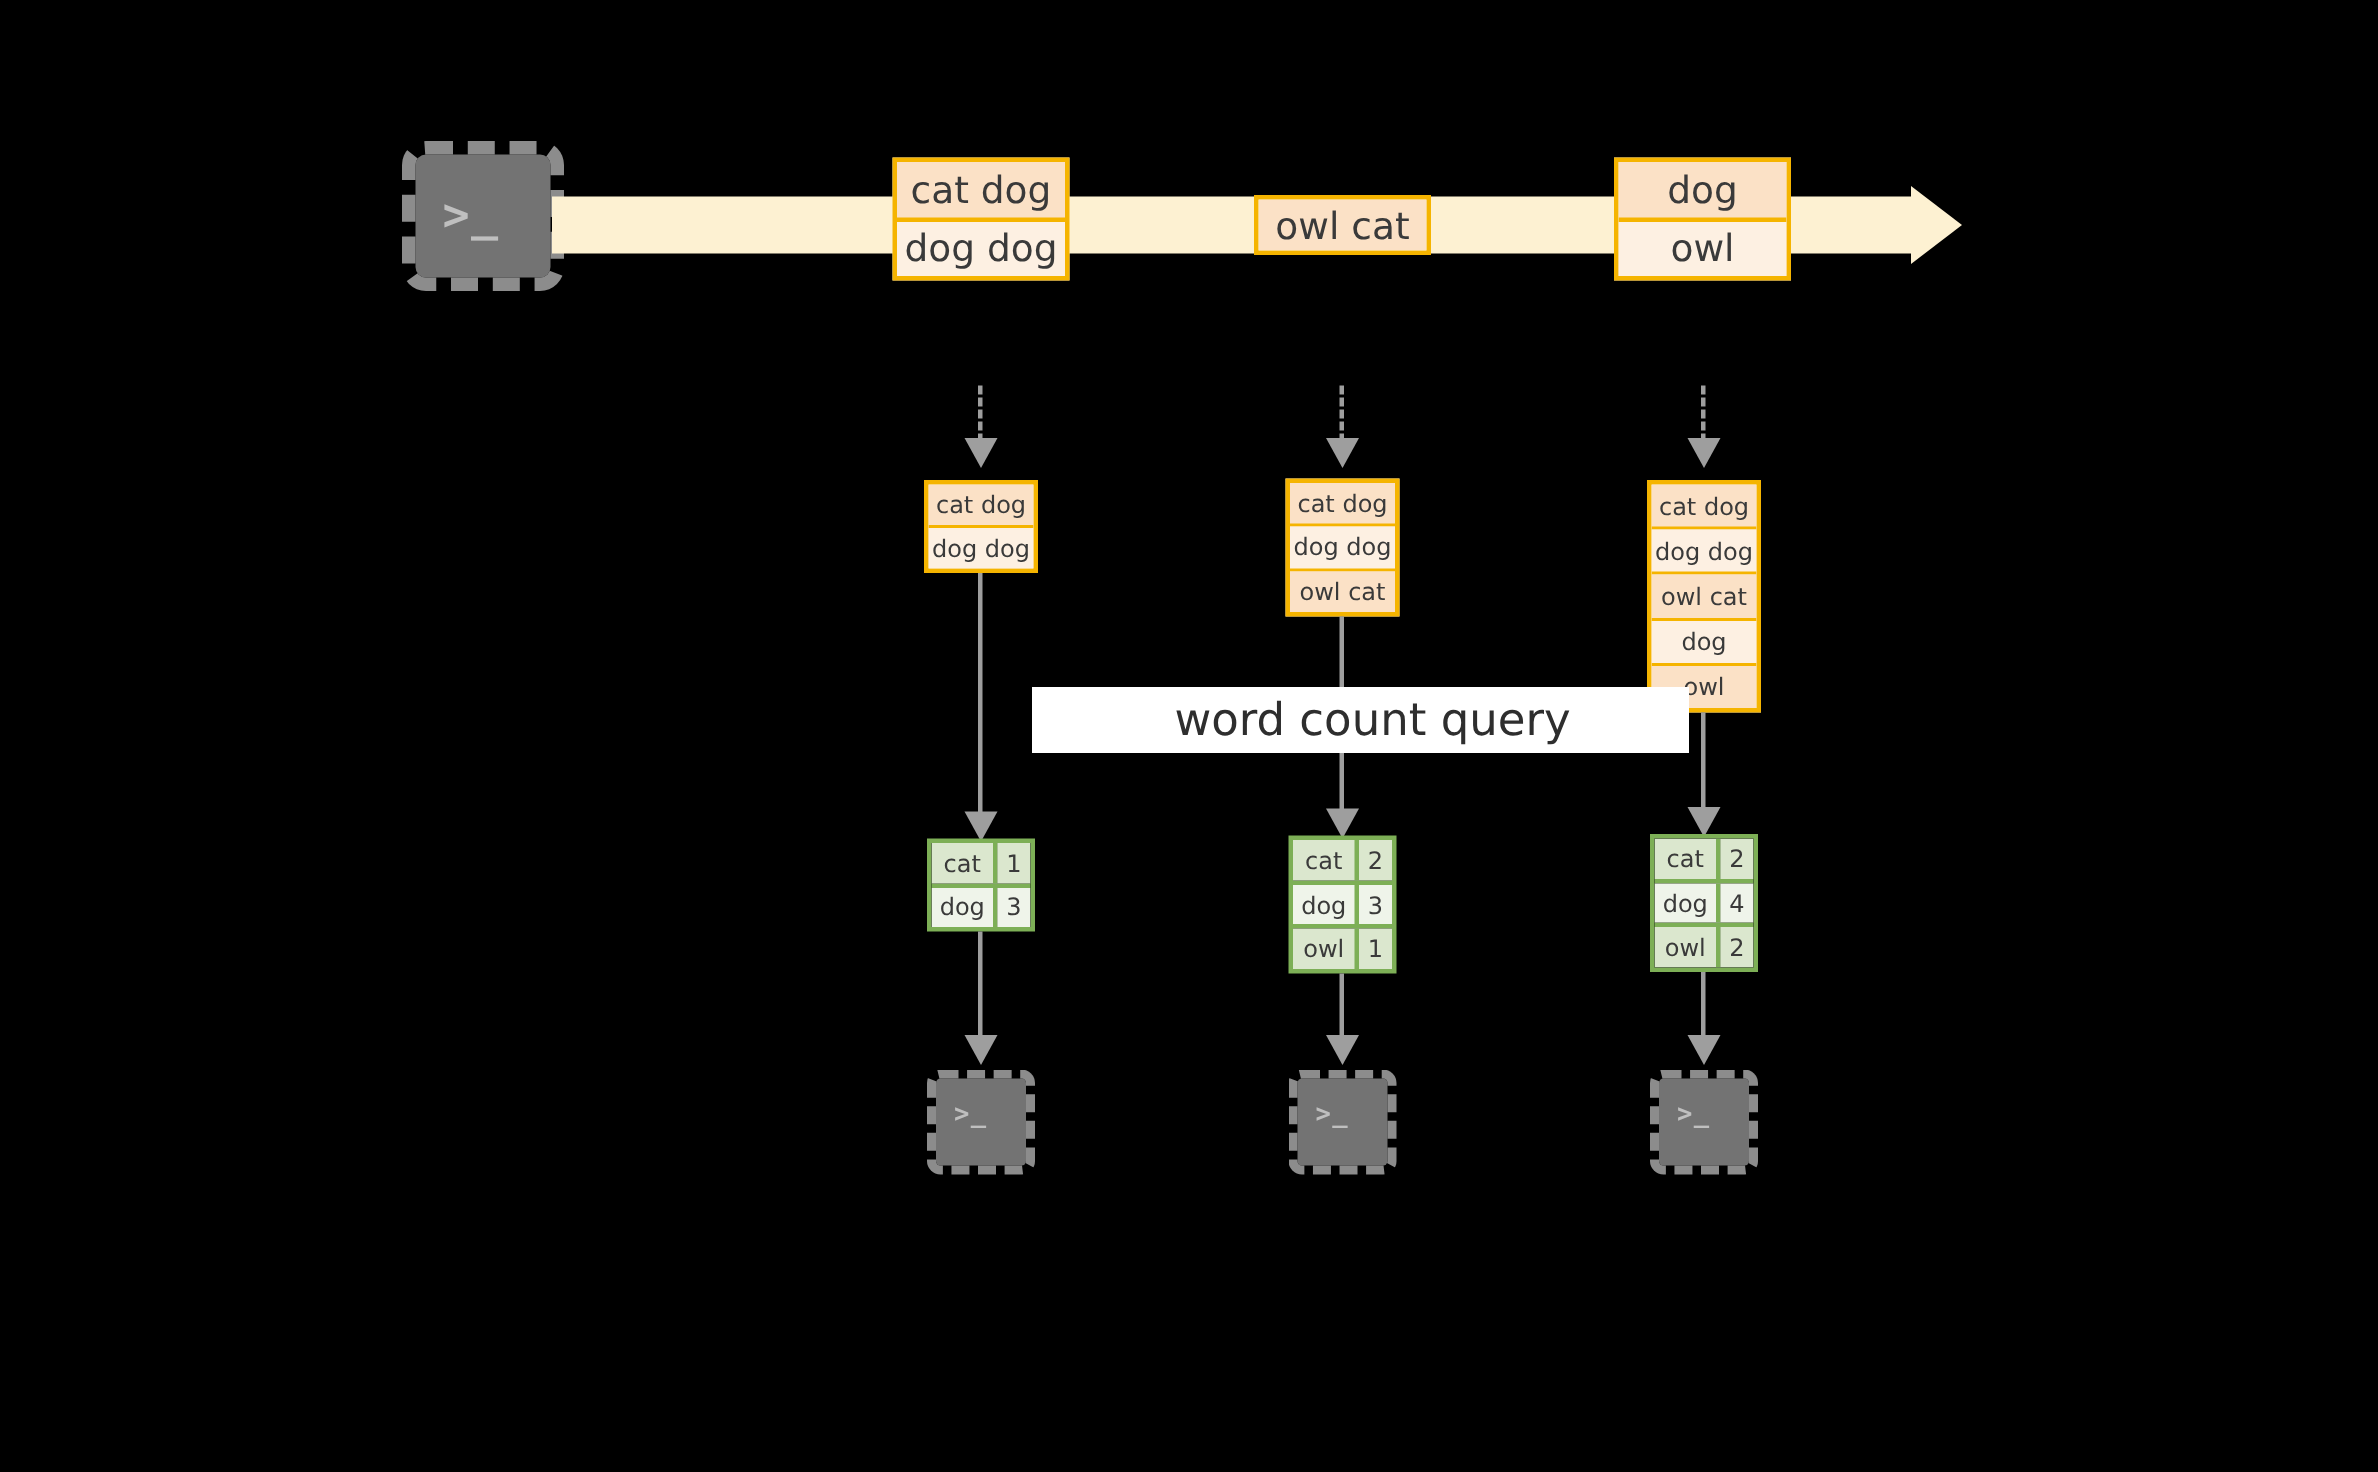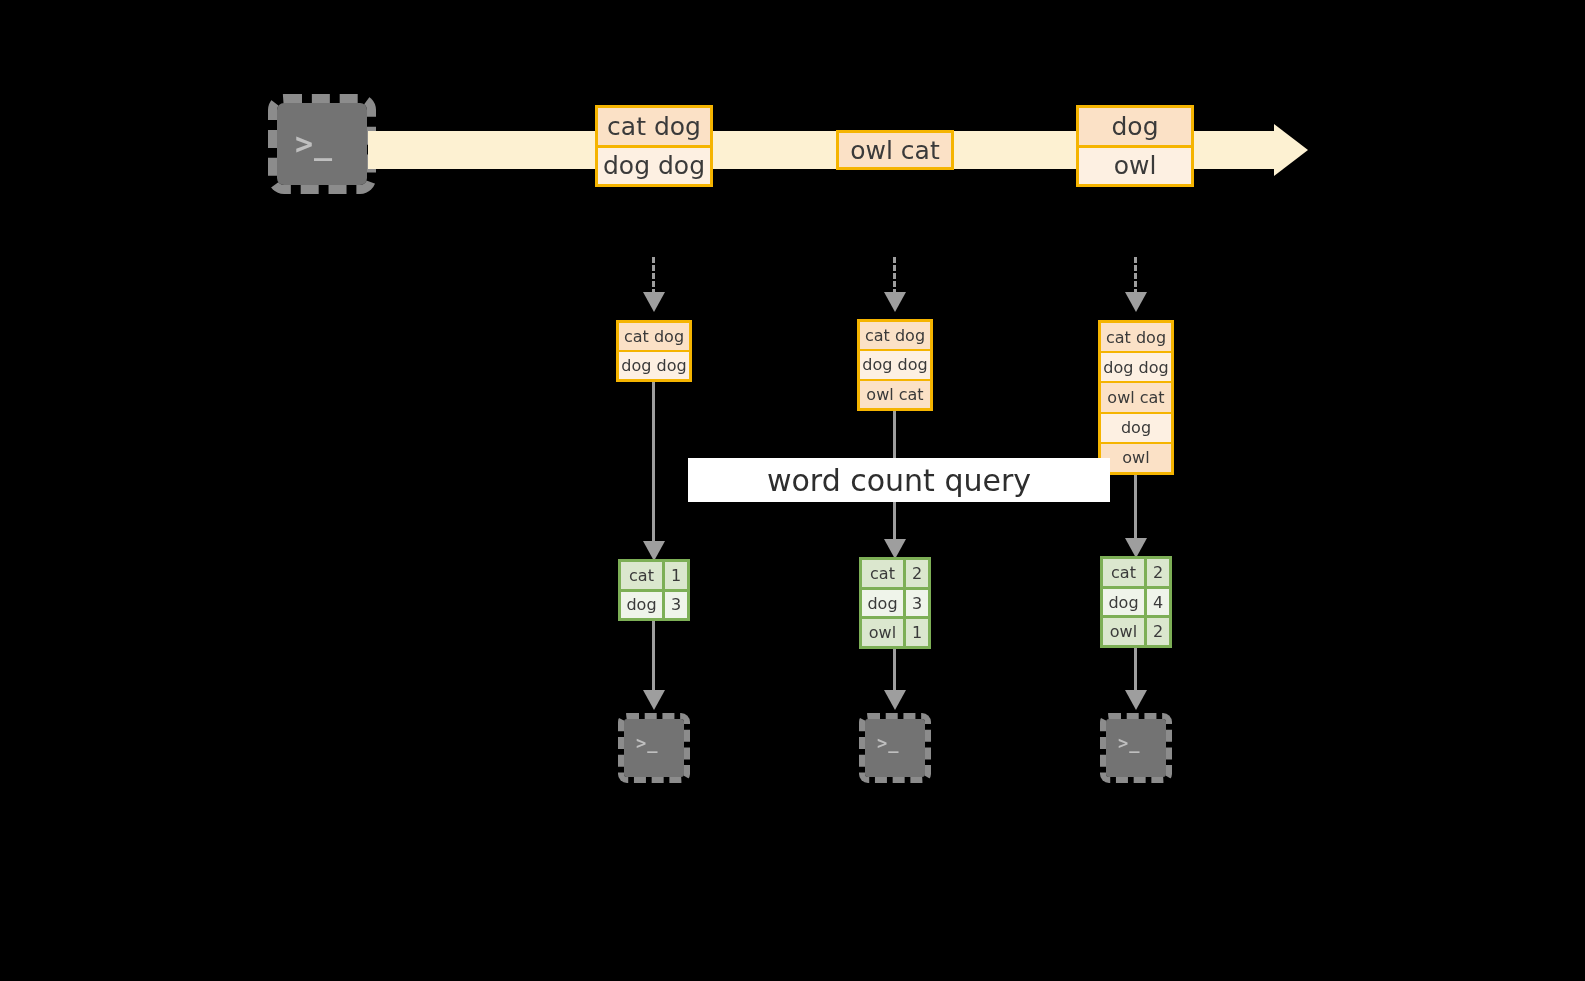--- a/index.html
+++ b/index.html
@@ -132,20 +132,21 @@
   
   .banner {
     position: absolute;
     background: #FFFFFF;
     display: flex;
     align-items: center;
     justify-content: center;
     color: #2e2e2e;
     font-size: 30px;
     white-space: nowrap;
+    padding-left: 16px;
   }
 </style>
 </head>
 <body>
 
 <div id="stage">
 
   <div class="term-icon big" style="left:268px; top:94px; width:108px; height:100px;">
     <span class="glyph" style="left:18px; top:26px; font-size:30px;">&gt;_</span>
   </div>

